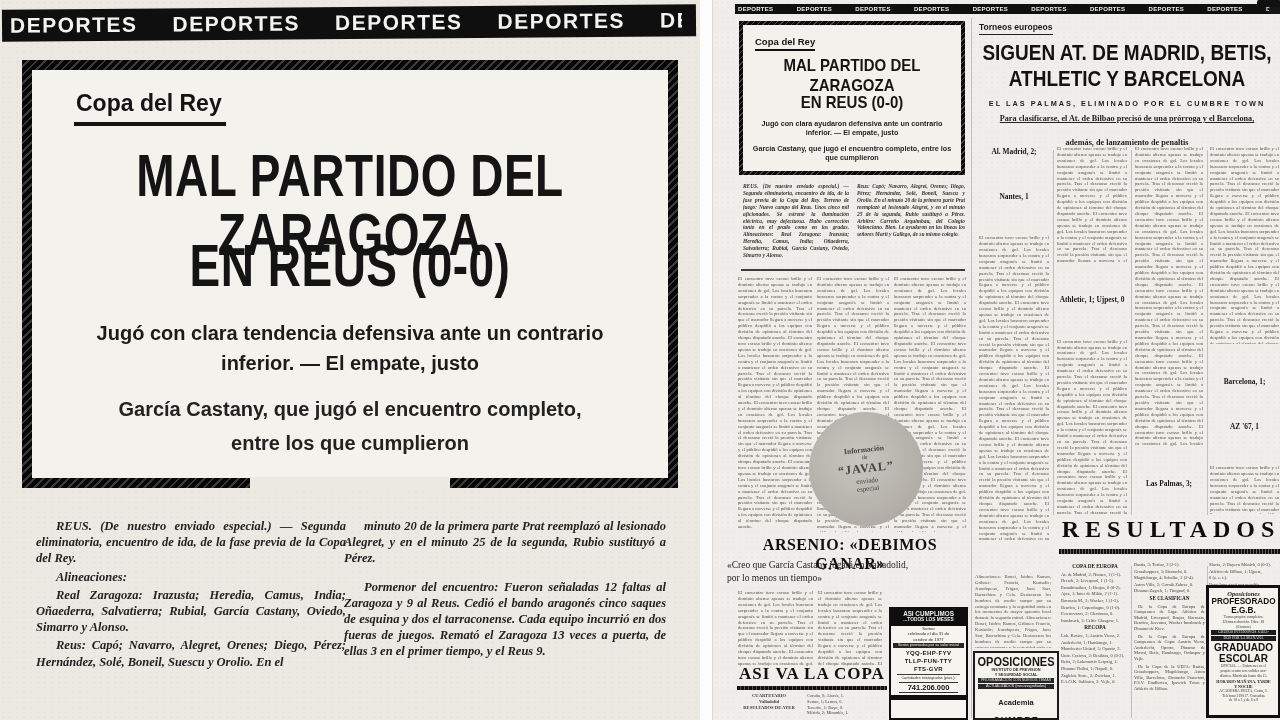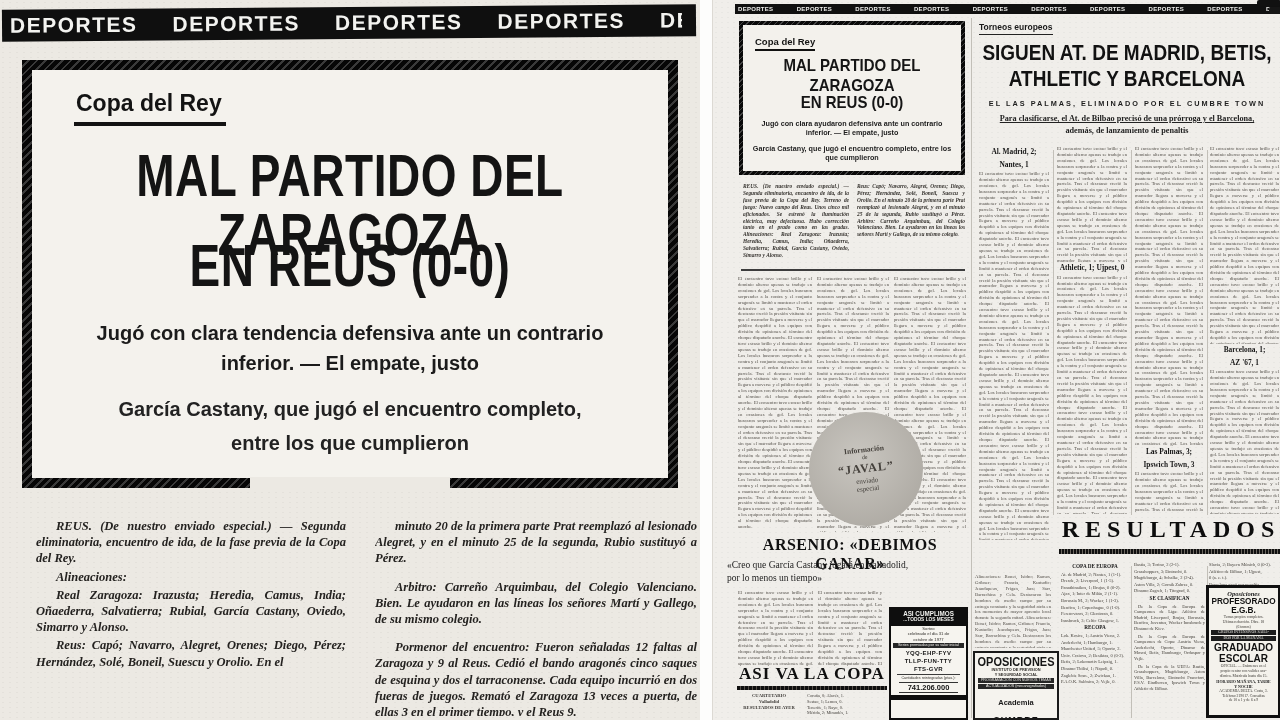--- a/index.html
+++ b/index.html
@@ -33,21 +33,21 @@
   .h1l.l1 { top:146px; } .h1l.l2 { top:236px; }
   .sub1l { left:40px; width:620px; text-align:center; color:#1b1b1b;
     font-family:"Liberation Sans",sans-serif; font-weight:700; font-size:20px; }
   .sub1l.a { top:322px; } .sub1l.b { top:352px; }
   .sub2l { left:40px; width:620px; text-align:center; color:#222;
     font-family:"Liberation Sans",sans-serif; font-weight:600; font-size:20px; }
   .sub2l.a { top:398px; } .sub2l.b { top:432px; }
 
   .lcol { top:518px; height:198px; overflow:hidden; text-align:justify;
     font-style:italic; font-weight:600; font-size:12.5px; line-height:16.2px; color:#242220; }
-  .lcol1 { left:36px; width:310px; } .lcol2 { left:344px; width:322px;margin-left:31px; }
+  .lcol1 { left:36px; width:310px; } .lcol2 { left:344px; width:322px; }
   .lcol1 .para { text-indent:20px; margin-bottom:2px; }
   .lcol2 .para { text-indent:20px; margin-bottom:12px; }
 
   
   .paper-right { left:712px; top:0; width:568px; height:720px; background:#f0eeea;
     border-left:1px solid #dcd9d3;
     background-image: radial-gradient(rgba(0,0,0,.03) 1px, transparent 1px);
     background-size:6px 5px; }
   .banner-r { left:22px; top:4px; width:546px; height:10px; background:#101010;
     display:flex; align-items:center; justify-content:space-between; padding:0 3px; overflow:hidden; }
@@ -144,23 +144,23 @@
   .euro-kicker { left:266px; top:22px; display:inline-block; padding-bottom:2px;
     border-bottom:1.5px solid #222; font-family:"Liberation Sans",sans-serif;
     font-weight:700; font-size:8.5px; color:#1a1a1a; }
   .euro-h { left:260px; width:308px; text-align:center; color:#121212;
     font-family:"Liberation Sans",sans-serif; font-weight:800; font-size:19px;
     line-height:1; transform:scale(1,1.15); transform-origin:center top; }
   .euro-h.l1 { top:42px; } .euro-h.l2 { top:68px; }
   .euro-sub { left:260px; top:99px; width:308px; text-align:center; color:#1d1d1d;
     font-family:"Liberation Sans",sans-serif; font-weight:700; font-size:7.3px; letter-spacing:2px; }
   .euro-deck { left:262px; width:304px; text-align:center; font-weight:700; font-size:8.2px; color:#222; }
-  .euro-deck.a { top:114px;text-decoration:underline; } .euro-deck.b { top:126px; }
-
-  .ecol { top:146px; display:flex; flex-direction:column; overflow:hidden; }
+  .euro-deck.a { top:114px;text-decoration:underline; } .euro-deck.b { top:138px; }
+
+  .ecol { top:146px; display:flex; flex-direction:column; overflow:hidden;gap:32px; }
   .e1 { left:266px; width:70px; height:394px; }
   .e2 { left:344px; width:70px; height:368px; }
   .e3 { left:422px; width:68px; height:368px; }
   .e4 { left:497px; width:69px; height:368px; }
   .matchhead { flex:0 0 auto; text-align:center; font-weight:700; font-size:7.4px;
     line-height:8.6px; color:#181818; margin:2px 0; }
   .fillb { flex:0 0 auto; overflow:hidden; text-align:justify;
     font-size:4.7px; line-height:5.9px; color:#514d47; }
   .fillb.grow { flex:1 1 auto; }
   .fh116 { height:116px; } .fh300 { height:300px; } .fh198 { height:198px; }
@@ -215,21 +215,20 @@
     <div class="abs sub2l b">entre los que cumplieron</div>
 
     <div class="abs lcol lcol1">
         <p class="para">REUS. (De nuestro enviado especial.) — Segunda eliminatoria, encuentro de ida, de la fase previa de la Copa del Rey.</p>
         <p class="para">Alineaciones:</p>
         <p class="para">Real Zaragoza: Irazusta; Heredia, Camus, India; Oñaederra, Salvatierra; Rubial, García Castany, Oviedo, Simarro y Alonso.</p>
         <p class="para">Reus: Capó; Navarro, Alegret, Orenes; Diego, Pérez; Hernández, Solé, Boneil, Suescu y Orolio. En el</p>
       </div>
     <div class="abs lcol lcol2">
         <p class="para">minuto 20 de la primera parte Prat reemplazó al lesionado Alegret, y en el minuto 25 de la segunda, Rubio sustituyó a Pérez.</p>
-        <p class="para">Arbitro: Carreño Arquimbau, del Colegio Valenciano. Bien. Le ayudaron en las líneas los señores Martí y Gallego, de su mismo colegio.</p>
         <p class="para">Pormenor del encuentro: Fueron señaladas 12 faltas al Zaragoza y 9 al Reus. Cedió el bando aragonés cinco saques de esquina y dos el tarraconense. Cada equipo incurrió en dos fueras de juegos. Remató el Zaragoza 13 veces a puerta, de ellas 3 en el primer tiempo, y el Reus 9.</p>
       </div>
   </section>
 
   <section class="abs paper-right">
 
     <div class="abs banner-r">
         <span>DEPORTES</span>
         <span>DEPORTES</span>
         <span>DEPORTES</span>

